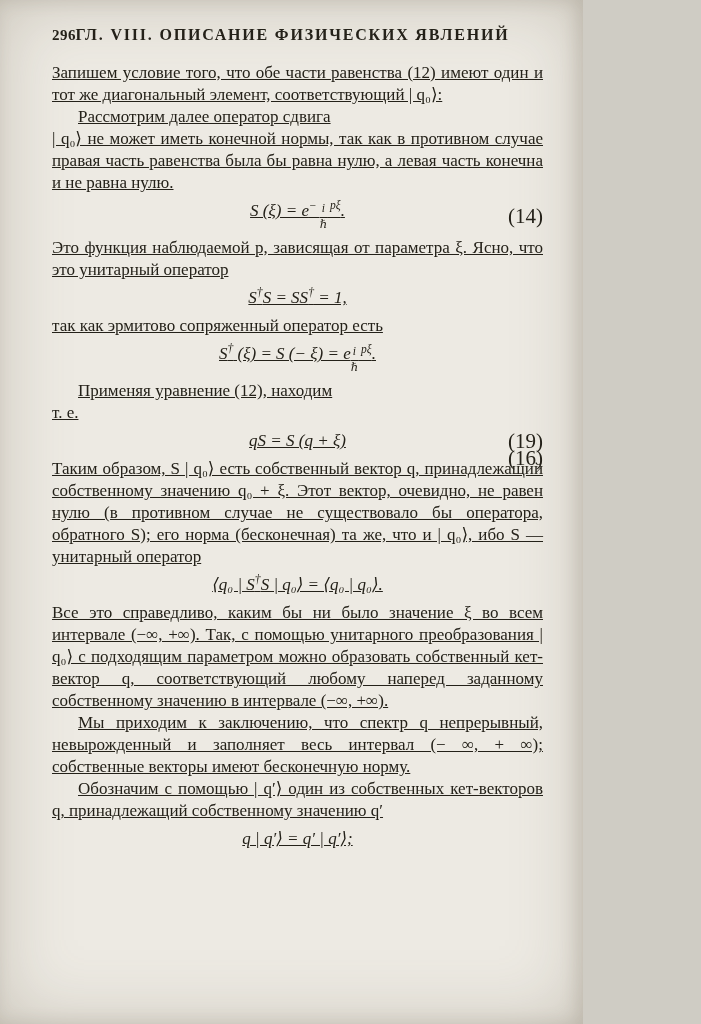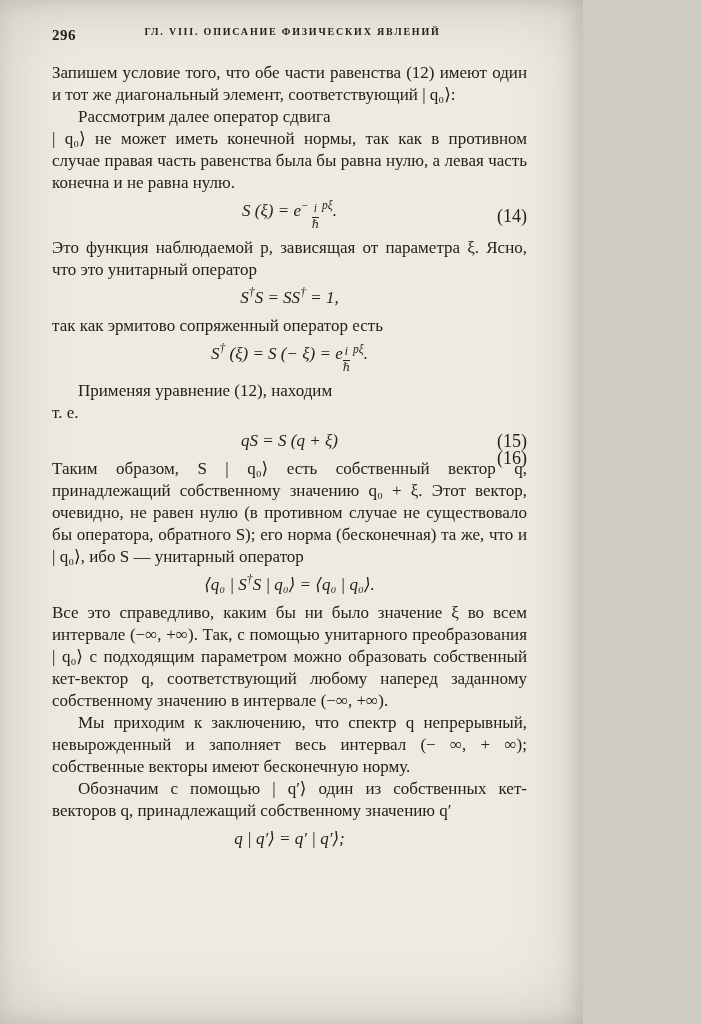--- a/index.html
+++ b/index.html
@@ -6,33 +6,33 @@
   body{background:#cfccc4;}
   .page{
     width:583px;height:1024px;position:relative;overflow:hidden;
     background:#edeae3;
     box-shadow:inset 0 0 70px rgba(110,100,80,.28), inset -6px 0 18px rgba(90,80,60,.18);
     font-family:"Liberation Serif","DejaVu Serif",serif;
     color:#242119;
   }
   .pghead{position:relative;height:20px;margin:26px 50px 0 52px;}
   .pgnum{position:absolute;left:0;top:1px;font-weight:bold;font-size:15px;letter-spacing:.5px;}
-  .chap{display:block;text-align:center;font-size:10px;font-weight:bold;letter-spacing:1.8px;}
-  .content{margin:16px 56px 0 52px;font-size:17px;line-height:22px;text-align:justify;}
+  .chap{display:block;text-align:center;font-size:16px;font-weight:bold;letter-spacing:1.8px;}
+  .content{margin:16px 40px 0 52px;font-size:17px;line-height:22px;text-align:justify;text-decoration:underline;}
   p.para{margin:0;}
   p.para.indent{text-indent:26px;}
   .eq{position:relative;text-align:center;margin:6px 0;white-space:nowrap;}
   .math{font-style:italic;}
   .math sup{font-size:68%;line-height:0;}
   .frac{display:inline-flex;flex-direction:column;text-align:center;
         vertical-align:-0.55em;font-size:88%;line-height:1.08;}
   sup .frac{vertical-align:-0.25em;font-size:100%;}
   .fnum{border-bottom:1px solid currentColor;padding:0 2px 1px 2px;}
   .fden{padding-top:1px;}
-  .eqno{position:absolute;right:0;top:50%;transform:translateY(-50%);font-style:normal;font-size:18px;}
+  .eqno{position:absolute;right:0;top:50%;transform:translateY(-50%);font-style:normal;font-size:21px;}
 </style>
 </head>
 <body>
 
 <div class="page">
 
   <header class="pghead">
     <span class="pgnum">296</span>
     <span class="chap">ГЛ. VIII. ОПИСАНИЕ ФИЗИЧЕСКИХ ЯВЛЕНИЙ</span>
   </header>
@@ -69,21 +69,21 @@
             </span><span> pξ</span></sup><span>.</span></span>
     </div>
 
     <p class="para indent">Применяя уравнение (12), находим</p>
 
 
     <p class="para">т. е.</p>
 
     <div class="eq">
       <span class="math"><span>qS = S (q + ξ)</span></span>
-      <span class="eqno">(15)</span>
+      <span class="eqno">(19)</span>
     </div>
 
 
     <div class="eq">
       <span class="eqno">(16)</span>
     </div>
 
     <p class="para">Таким образом, S | q₀⟩ есть собственный вектор q, принадлежащий собственному значению q₀ + ξ. Этот вектор, очевидно, не равен нулю (в противном случае не существовало бы оператора, обратного S); его норма (бесконечная) та же, что и | q₀⟩, ибо S — унитарный оператор</p>
 
     <div class="eq">

